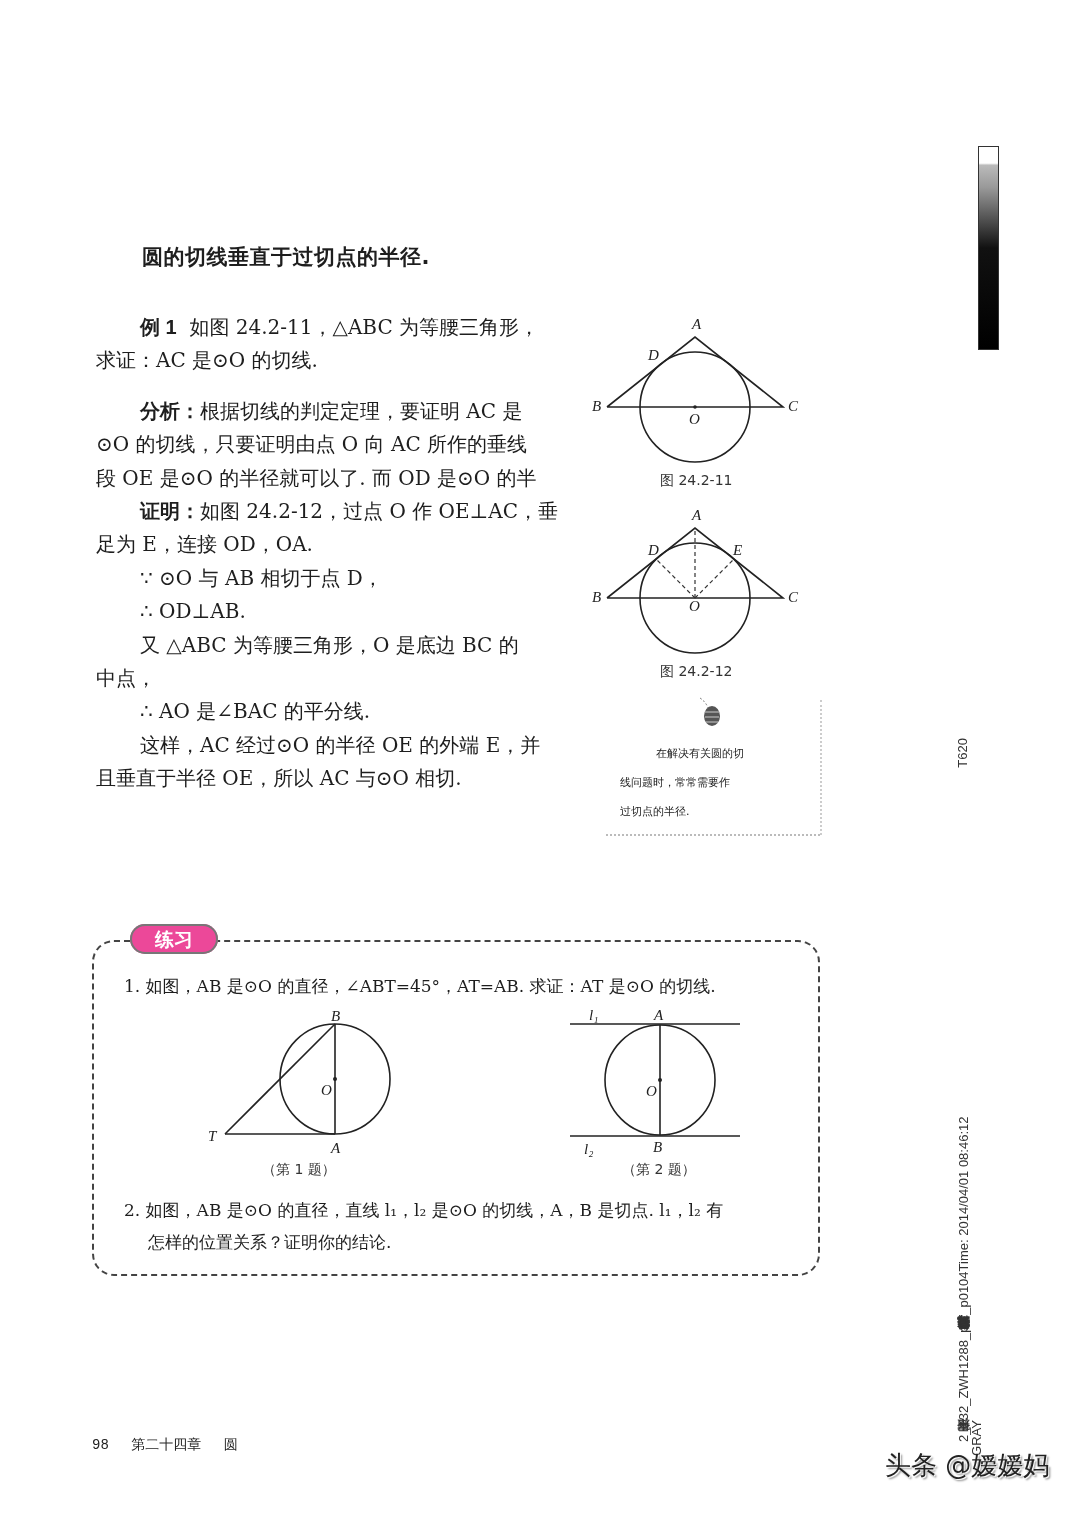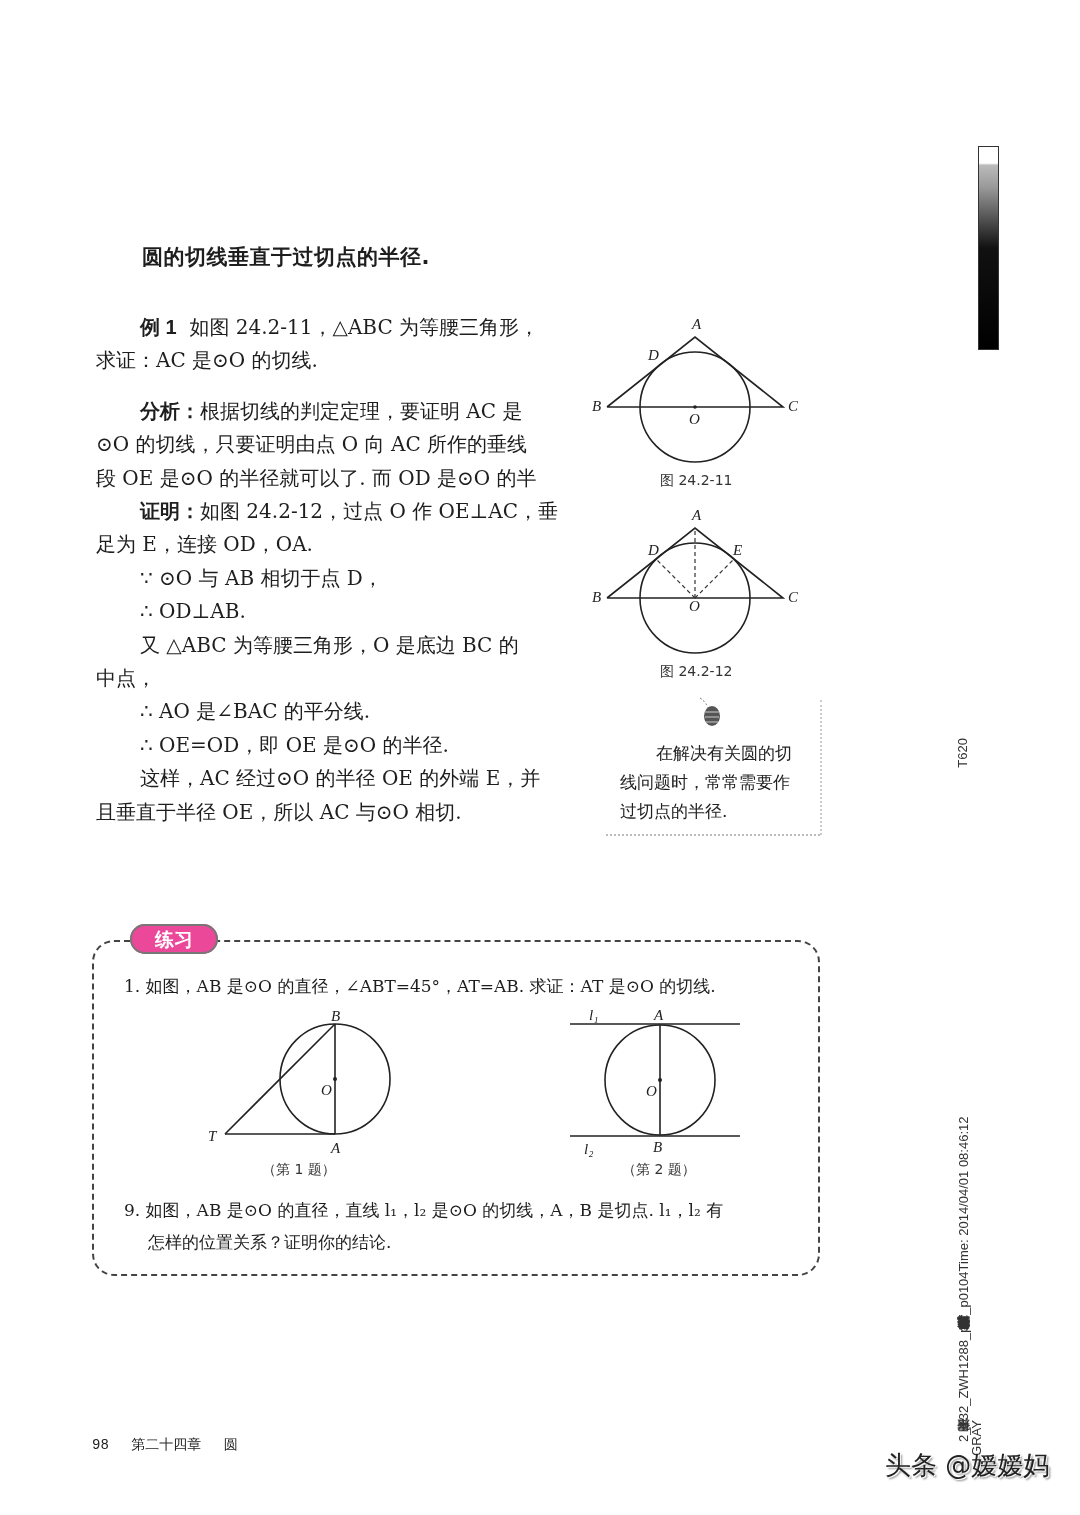--- a/index.html
+++ b/index.html
@@ -11,21 +11,21 @@
   .abs { position: absolute; }
   .heading {
     left: 142px; top: 243px; font-size: 21px; font-weight: bold;
     font-family: "DejaVu Sans", "Liberation Sans", sans-serif; letter-spacing: 0.5px;
   }
   .body-text { font-size: 20px; line-height: 33.4px; }
   .body-text p { margin: 0; white-space: nowrap; }
   .indent { padding-left: 44px; }
   .b { font-weight: bold; font-family: Liberation Sans, sans-serif; }
   .caption { font-size: 14px; color: #333; font-family: "DejaVu Sans", sans-serif; }
-  .note { font-size: 17px; line-height: 29px; color: #222; }
+  .note { font-size: 11px; line-height: 29px; color: #222; }
   .exercise-box {
     left: 92px; top: 940px; width: 728px; height: 336px;
     border: 2px dashed #444; border-radius: 22px; box-sizing: border-box;
   }
   .badge {
     left: 130px; top: 924px; width: 88px; height: 30px; border-radius: 15px;
     background: #ec4899; color: #fff; font-weight: bold; font-size: 19px;
     font-family: "DejaVu Sans", sans-serif; text-align: center; line-height: 30px;
     box-shadow: inset 0 0 0 2px #777;
   }
@@ -60,21 +60,20 @@
   <p class="indent" style="margin-top:17px"><span class="b">分析：</span><span>根据切线的判定定理，要证明 AC 是</span></p>
   <p>⊙O 的切线，只要证明由点 O 向 AC 所作的垂线</p>
   <p>段 OE 是⊙O 的半径就可以了. 而 OD 是⊙O 的半</p>
   <p class="indent"><span class="b">证明：</span><span>如图 24.2-12，过点 O 作 OE⊥AC，垂</span></p>
   <p>足为 E，连接 OD，OA.</p>
   <p class="indent">∵  ⊙O 与 AB 相切于点 D，</p>
   <p class="indent">∴  OD⊥AB.</p>
   <p class="indent">又  △ABC 为等腰三角形，O 是底边 BC 的</p>
   <p>中点，</p>
   <p class="indent">∴  AO 是∠BAC 的平分线.</p>
-  <p class="indent">∴  OE=OD，即 OE 是⊙O 的半径.</p>
   <p class="indent">这样，AC 经过⊙O 的半径 OE 的外端 E，并</p>
   <p>且垂直于半径 OE，所以 AC 与⊙O 相切.</p>
 </div>
 
 <svg class="abs" style="left:585px; top:312px;" width="230" height="160">
   <circle cx="110" cy="95" r="55" fill="none" stroke="#222" stroke-width="1.6"></circle>
   <polyline points="22,95 110,25 198,95 22,95" fill="none" stroke="#222" stroke-width="1.6"></polyline>
   <circle cx="110" cy="95" r="1.8" fill="#222"></circle>
   <text x="107" y="17">A</text>
   <text x="63" y="48">D</text>
@@ -137,21 +136,21 @@
   <circle cx="95" cy="72" r="2" fill="#222"></circle>
   <text x="24" y="12">l₁</text>
   <text x="89" y="12">A</text>
   <text x="81" y="88">O</text>
   <text x="19" y="146">l₂</text>
   <text x="88" y="144">B</text>
 </svg>
 <div class="abs caption" style="left:622px; top:1161px;">（第 2 题）</div>
 
 <div class="abs ex-text" style="left:124px; top:1194px;">
-  <div>9. 如图，AB 是⊙O 的直径，直线 l₁，l₂ 是⊙O 的切线，A，B 是切点. l₁，l₂ 有</div>
+  <div>2. 如图，AB 是⊙O 的直径，直线 l₁，l₂ 是⊙O 的切线，A，B 是切点. l₁，l₂ 有</div>
   <div style="padding-left:24px">怎样的位置关系？证明你的结论.</div>
 </div>
 
 <div class="abs footer">
   <span>98</span>
   <span>第二十四章</span>
   <span>圆</span>
 </div>
 
 <div class="abs gray-strip"></div>

